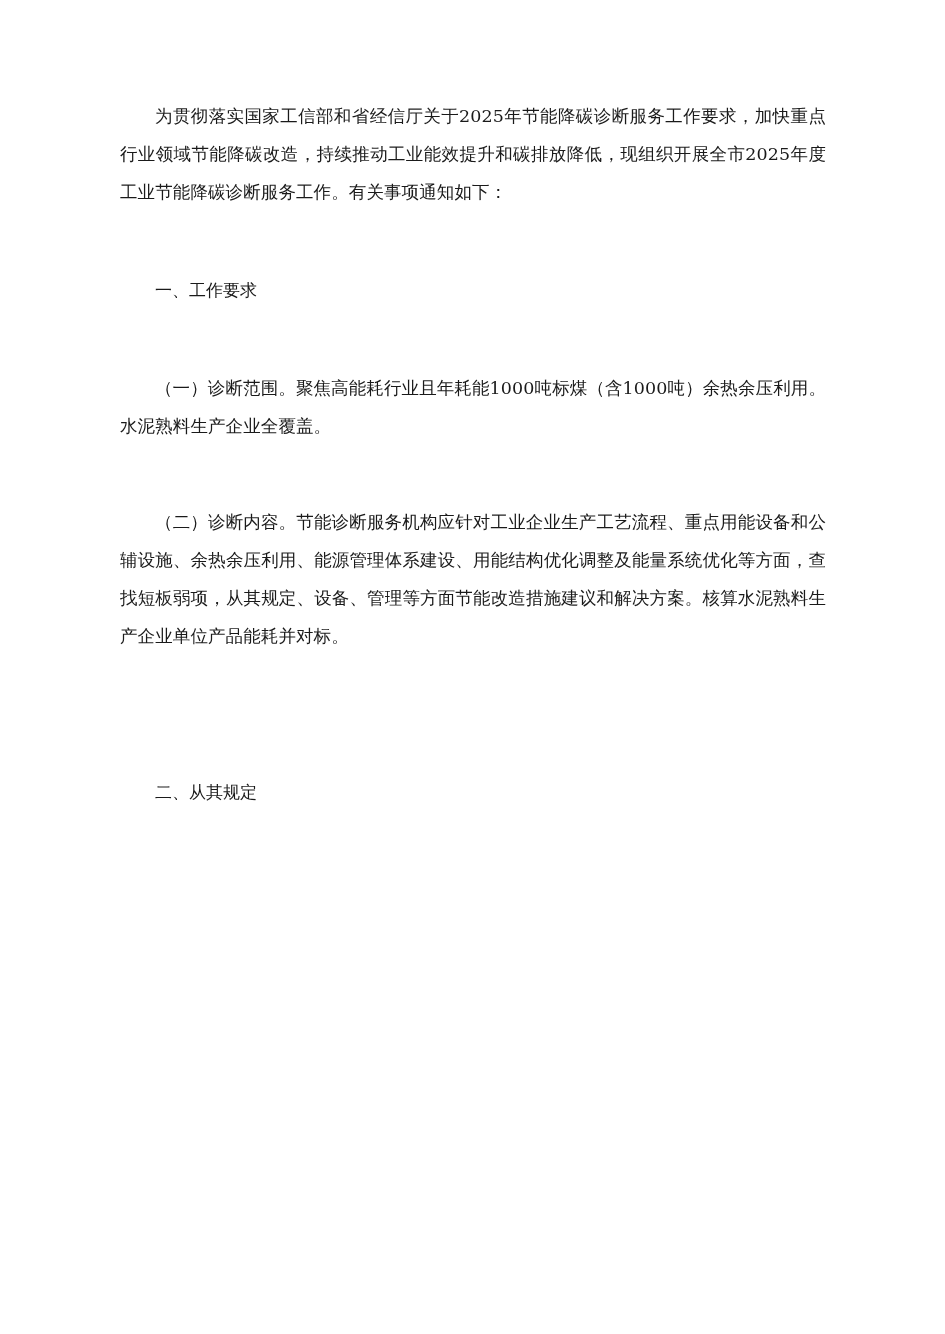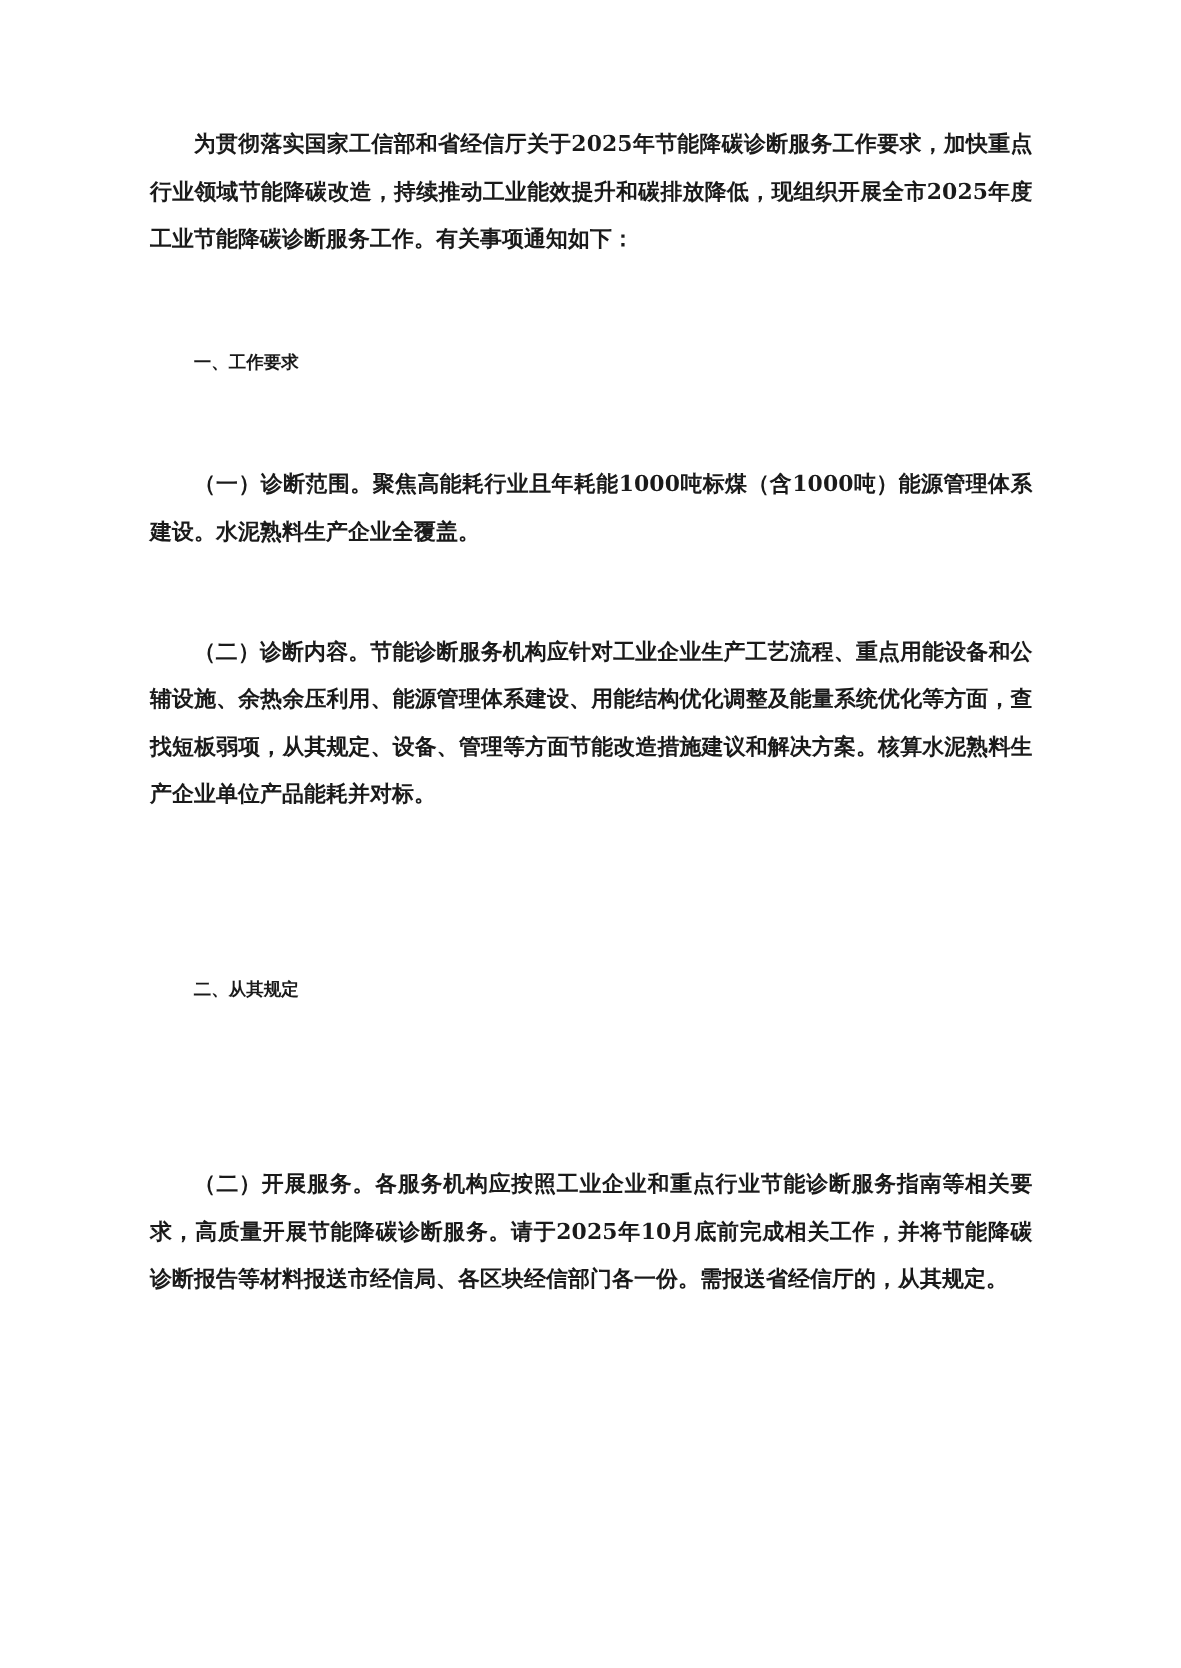--- a/index.html
+++ b/index.html
@@ -13,57 +13,55 @@
       position: relative;
       overflow: hidden;
       font-family: "DejaVu Serif", "Liberation Serif", serif;
       color: #1a1a1a;
     }
     .page {
       position: absolute;
       left: 120px;
       top: 97px;
       width: 706px;
-      font-weight: bold;
     }
     .para {
       font-size: 17.5px;
       line-height: 38px;
       margin: 0;
       text-indent: 35px;
       text-align: justify;
       text-justify: inter-character;
       letter-spacing: 0.1px;
     }
     .heading {
-      font-size: 14px;
+      font-size: 17px;
       line-height: 38px;
       margin: 0;
       padding-left: 35px;
     }
     .gap-l { height: 60px; }
     .gap-m { height: 58px; }
   </style>
 </head>
 <body>
 
 <div class="page">
   <p class="para">为贯彻落实国家工信部和省经信厅关于2025年节能降碳诊断服务工作要求，加快重点行业领域节能降碳改造，持续推动工业能效提升和碳排放降低，现组织开展全市2025年度工业节能降碳诊断服务工作。有关事项通知如下：</p>
 
   <div class="gap-l"></div>
   <p class="heading">一、工作要求</p>
 
   <div class="gap-l"></div>
-  <p class="para">（一）诊断范围。聚焦高能耗行业且年耗能1000吨标煤（含1000吨）能源管理体系建设。水泥熟料生产企业全覆盖。</p>
+  <p class="para">（一）诊断范围。聚焦高能耗行业且年耗能1000吨标煤（含1000吨）余热余压利用。水泥熟料生产企业全覆盖。</p>
 
   <div class="gap-m"></div>
   <p class="para">（二）诊断内容。节能诊断服务机构应针对工业企业生产工艺流程、重点用能设备和公辅设施、余热余压利用、能源管理体系建设、用能结构优化调整及能量系统优化等方面，查找短板弱项，从其规定、设备、管理等方面节能改造措施建议和解决方案。核算水泥熟料生产企业单位产品能耗并对标。</p>
 
   <div class="gap-m"></div>
 
   <div class="gap-l"></div>
   <p class="heading">二、从其规定</p>
 
   <div class="gap-l"></div>
 
   <div class="gap-m"></div>
-  <p class="para">（二）开展服务。各服务机构应按照工业企业和重点行业节能诊断服务指南等相关要求，高质量开展节能降碳诊断服务。请于2025年10月底前完成相关工作，并将节能降碳诊断报告等材料报送市经信局、各区块经信部门各一份。需报送省经信厅的，从其规定。</p>
 </div>
 
 </body></html>

